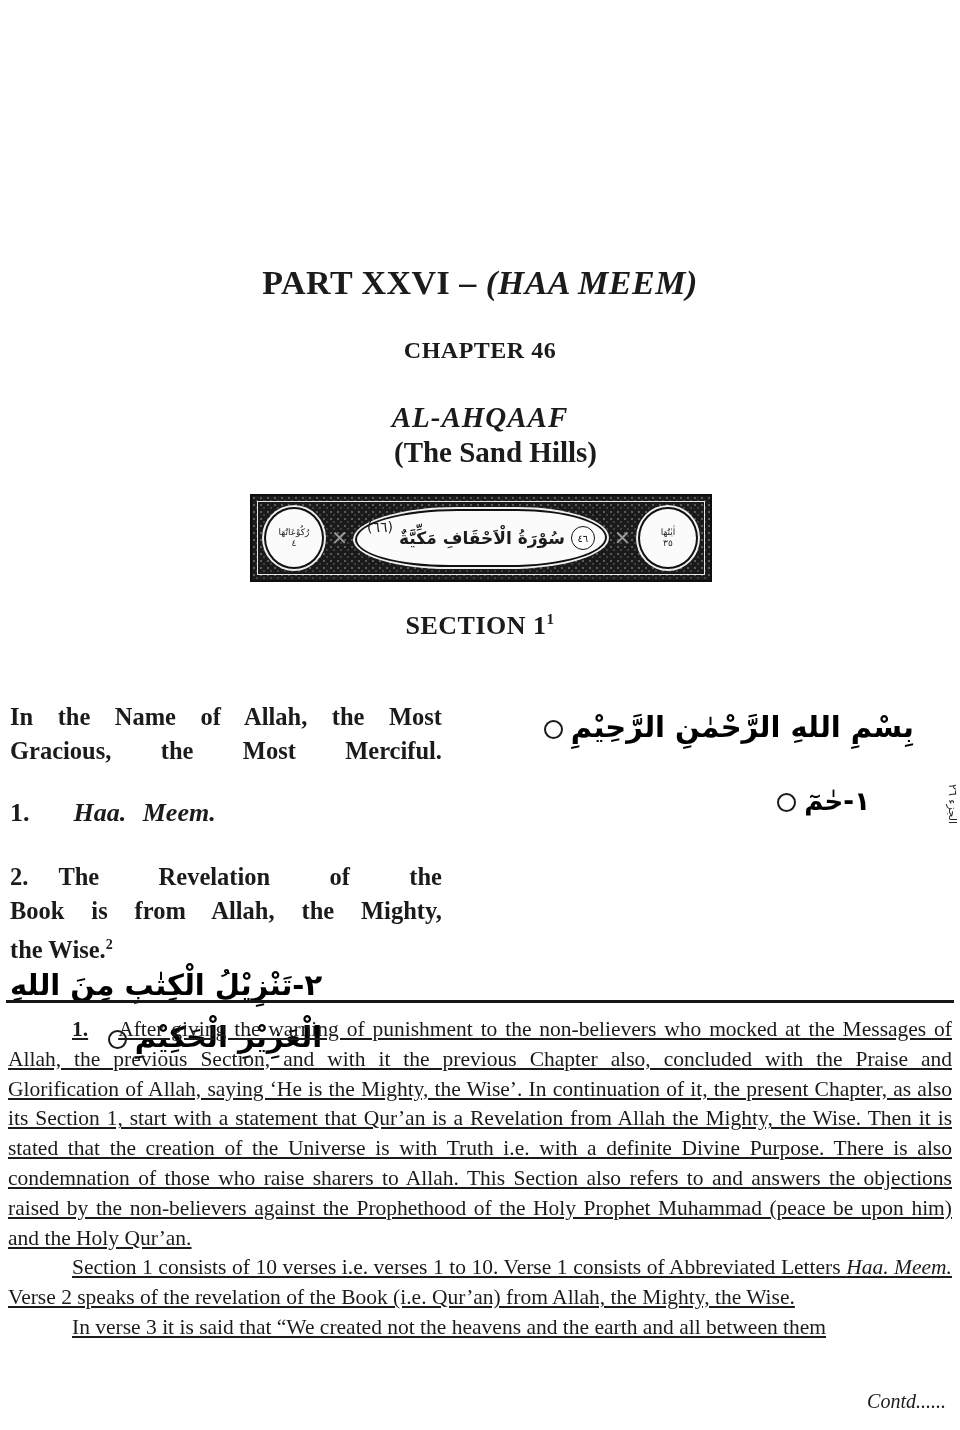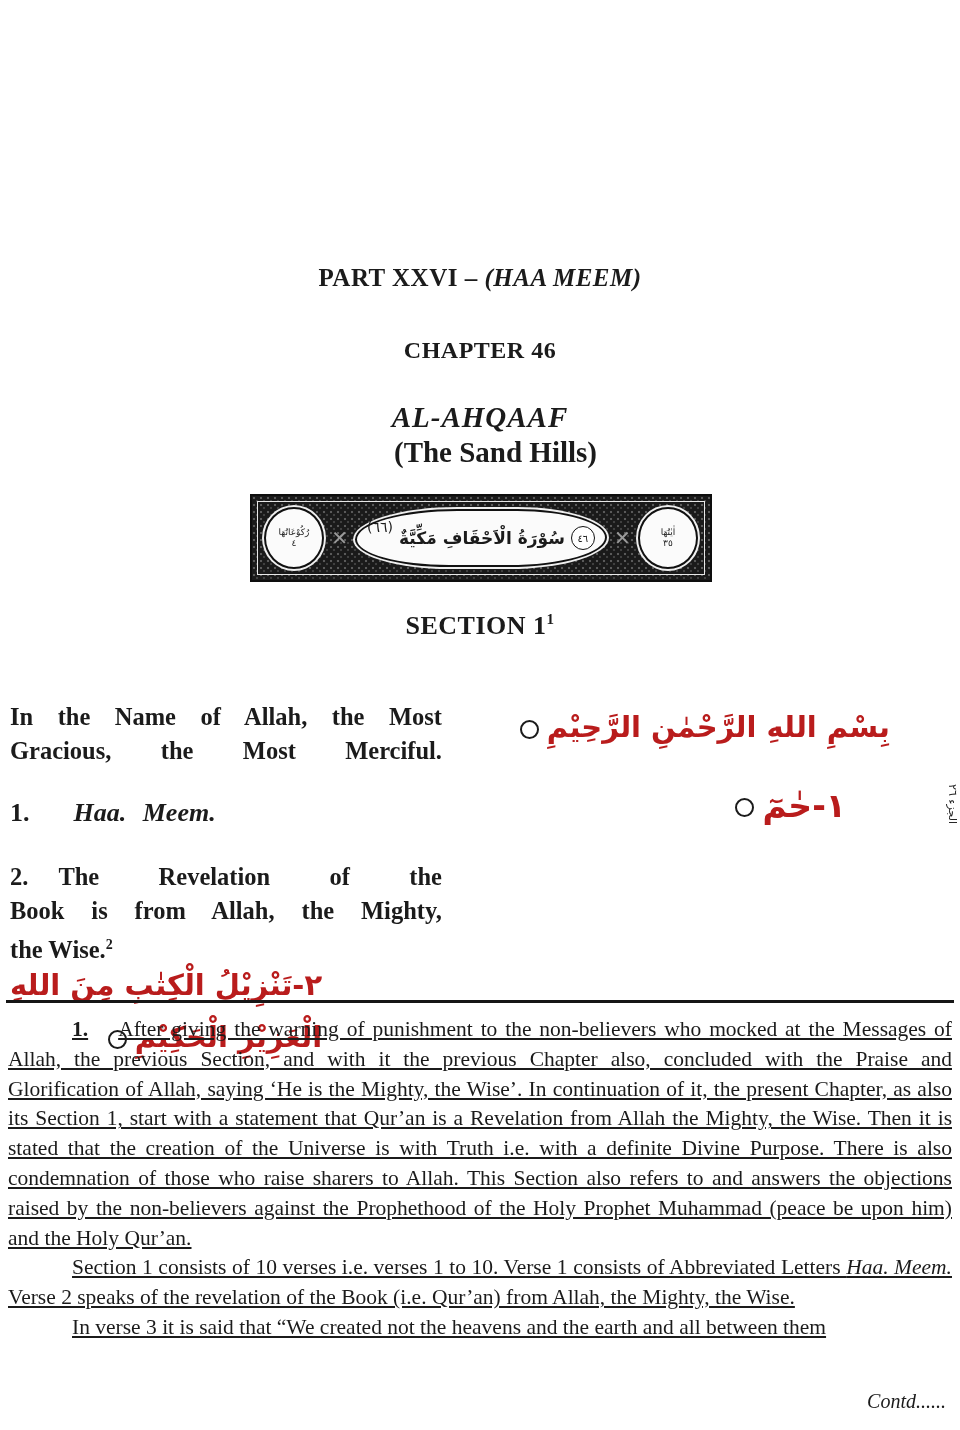--- a/index.html
+++ b/index.html
@@ -1,21 +1,21 @@
 <!DOCTYPE html>
 <html><head>
 <meta charset="utf-8">
 <style>
   html,body{margin:0;padding:0;background:#ffffff;}
   .page{
     position:relative;width:960px;height:1430px;background:#fff;
     font-family:"Liberation Serif","DejaVu Serif",serif;color:#1b1b1b;overflow:hidden;
   }
   .center{left:0;right:0;text-align:center;position:absolute;}
-  .h-part{top:264px;font-weight:700;font-size:25px;letter-spacing:.5px;}
+  .h-part{top:264px;font-weight:700;font-size:34px;letter-spacing:.5px;}
   .h-part i{font-style:italic;}
   .h-chapter{top:337px;font-weight:700;font-size:24px;letter-spacing:.5px;}
   .h-surah{top:401px;font-weight:700;font-style:italic;font-size:29px;letter-spacing:1px;}
   .h-sub{top:436px;font-weight:700;font-size:29px;padding-left:31px;}
   .h-section{top:611px;font-weight:700;font-size:26px;letter-spacing:.5px;}
   .h-section sup{font-size:15px;vertical-align:super;}
 
   
   .banner{
     position:absolute;top:494px;left:250px;width:462px;height:88px;
@@ -47,39 +47,39 @@
     font-family:"DejaVu Sans",sans-serif;padding:0 10px;box-sizing:border-box;
   }
   .cartouche .num-chip{
     width:22px;height:22px;border-radius:50%;border:1.5px solid #111;background:#fff;
     display:flex;align-items:center;justify-content:center;font-size:10px;
   }
   .cartouche .surah-title-ar{font-size:17px;font-weight:700;white-space:nowrap;}
   .cartouche .rev-num{font-size:14px;align-self:flex-start;margin-top:8px;}
 
   
-  .content{position:absolute;top:700px;left:10px;right:24px;}
+  .content{position:absolute;top:700px;left:10px;right:0;}
   .vrow{display:flex;align-items:flex-start;}
   .eng{width:432px;font-weight:700;font-size:24.5px;line-height:34px;}
   .eng .jline{text-align:justify;text-align-last:justify;word-spacing:2px;}
   .eng .pre-just{white-space:pre-line;text-align:justify;text-align-last:justify;word-spacing:2px;}
   .eng sup{font-size:14px;vertical-align:super;}
   .vnum{font-style:normal;font-weight:700;}
   .vgap{display:inline-block;width:30px;}
   .vgap-wide{display:inline-block;width:44px;}
-  .arb{flex:1;direction:rtl;text-align:right;font-family:"DejaVu Sans",sans-serif;font-weight:700;color:#b91c1c;}
+  .arb{flex:1;direction:rtl;text-align:right;font-family:"DejaVu Sans",sans-serif;font-weight:700;color:#000000;}
   .ayah-circle{
     display:inline-block;width:15px;height:15px;border:2px solid #1b1b1b;border-radius:50%;
     vertical-align:middle;margin-inline-start:8px;background:#fff;
   }
   .row-bismillah .arb{font-size:29px;padding-top:10px;padding-left:4px;padding-right:46px;}
   .row-v1{margin-top:28px;}
   .row-v1 .eng{font-size:26px;}
   .row-v1 .eng i{word-spacing:10px;}
-  .row-v1 .arb{font-size:33px;padding-right:90px;margin-top:-10px;}
+  .row-v1 .arb{font-size:26px;padding-right:90px;margin-top:-10px;}
   .row-v2{margin-top:30px;flex-direction:column;}
   .row-v2 .arb{font-size:29px;line-height:52px;padding-right:4px;margin-top:-8px;}
   .arb-line{white-space:nowrap;}
 
   .rule{position:absolute;top:1000px;left:6px;right:6px;height:3px;background:#161616;}
 
   
   .footnotes{position:absolute;top:1015px;left:8px;right:8px;font-size:21.5px;line-height:29.8px;}
   .footnotes p{margin:0;text-align:justify;text-decoration:underline;}
   .fn-p1{text-indent:64px;}

